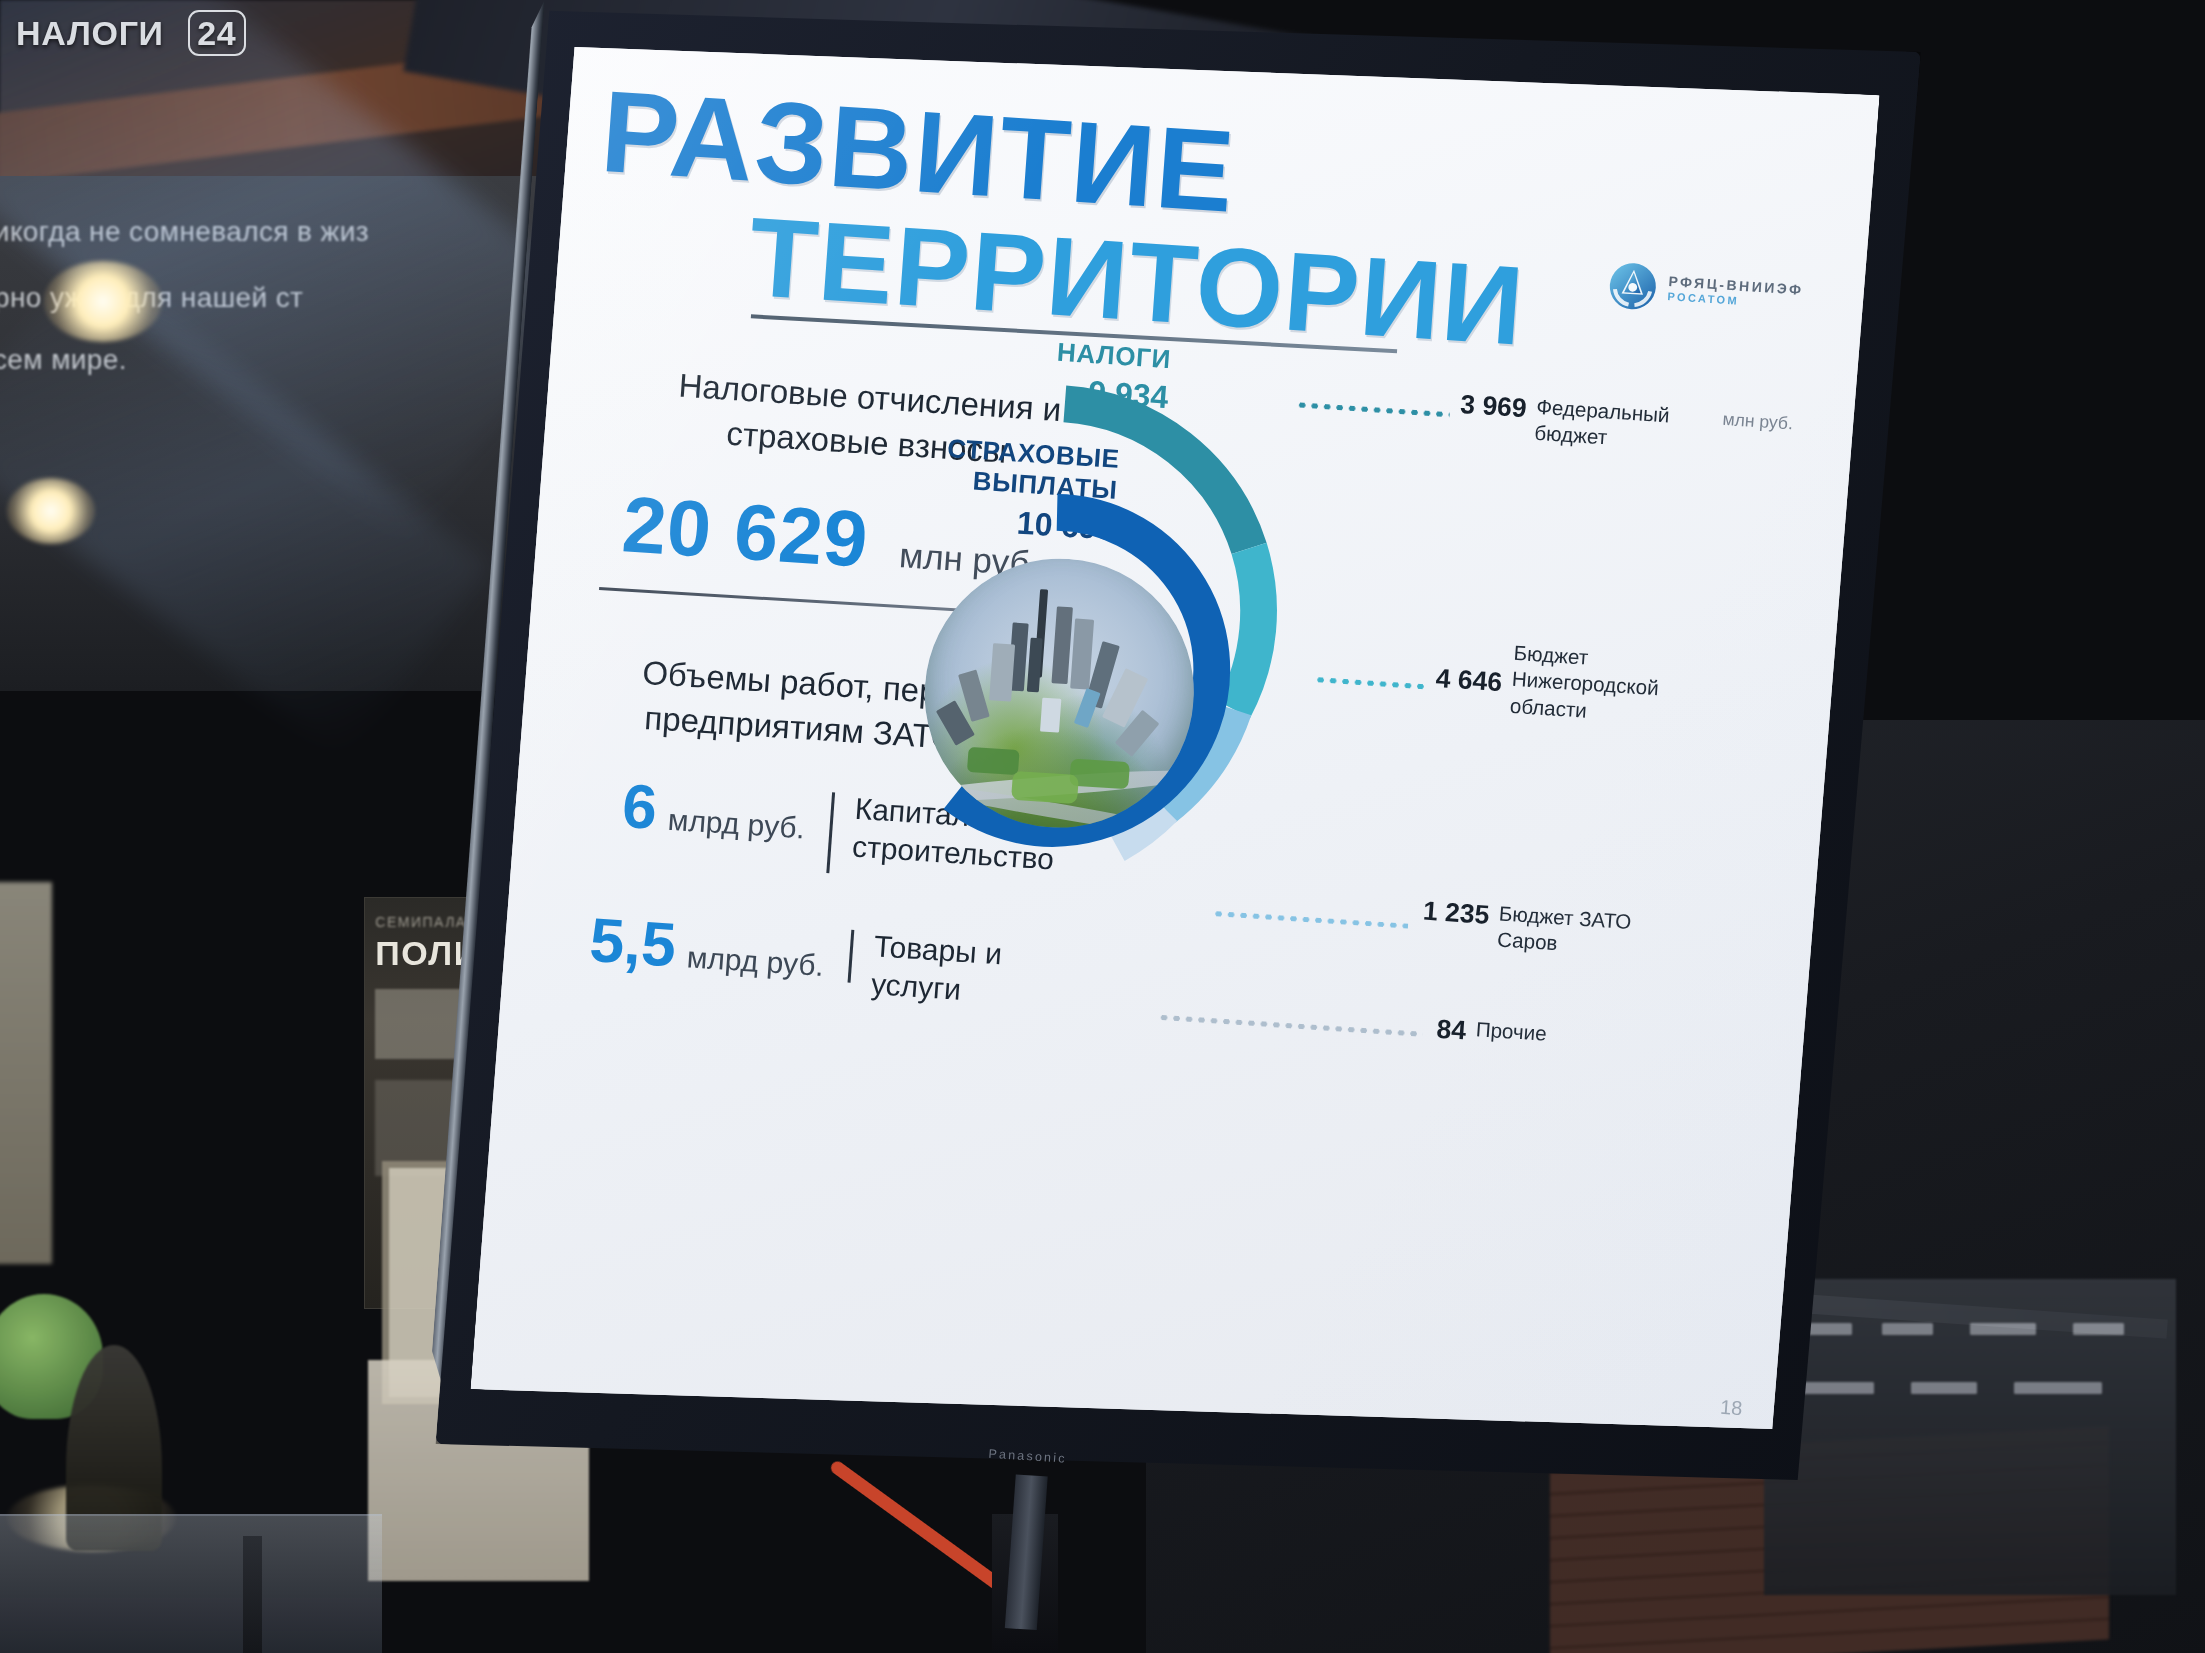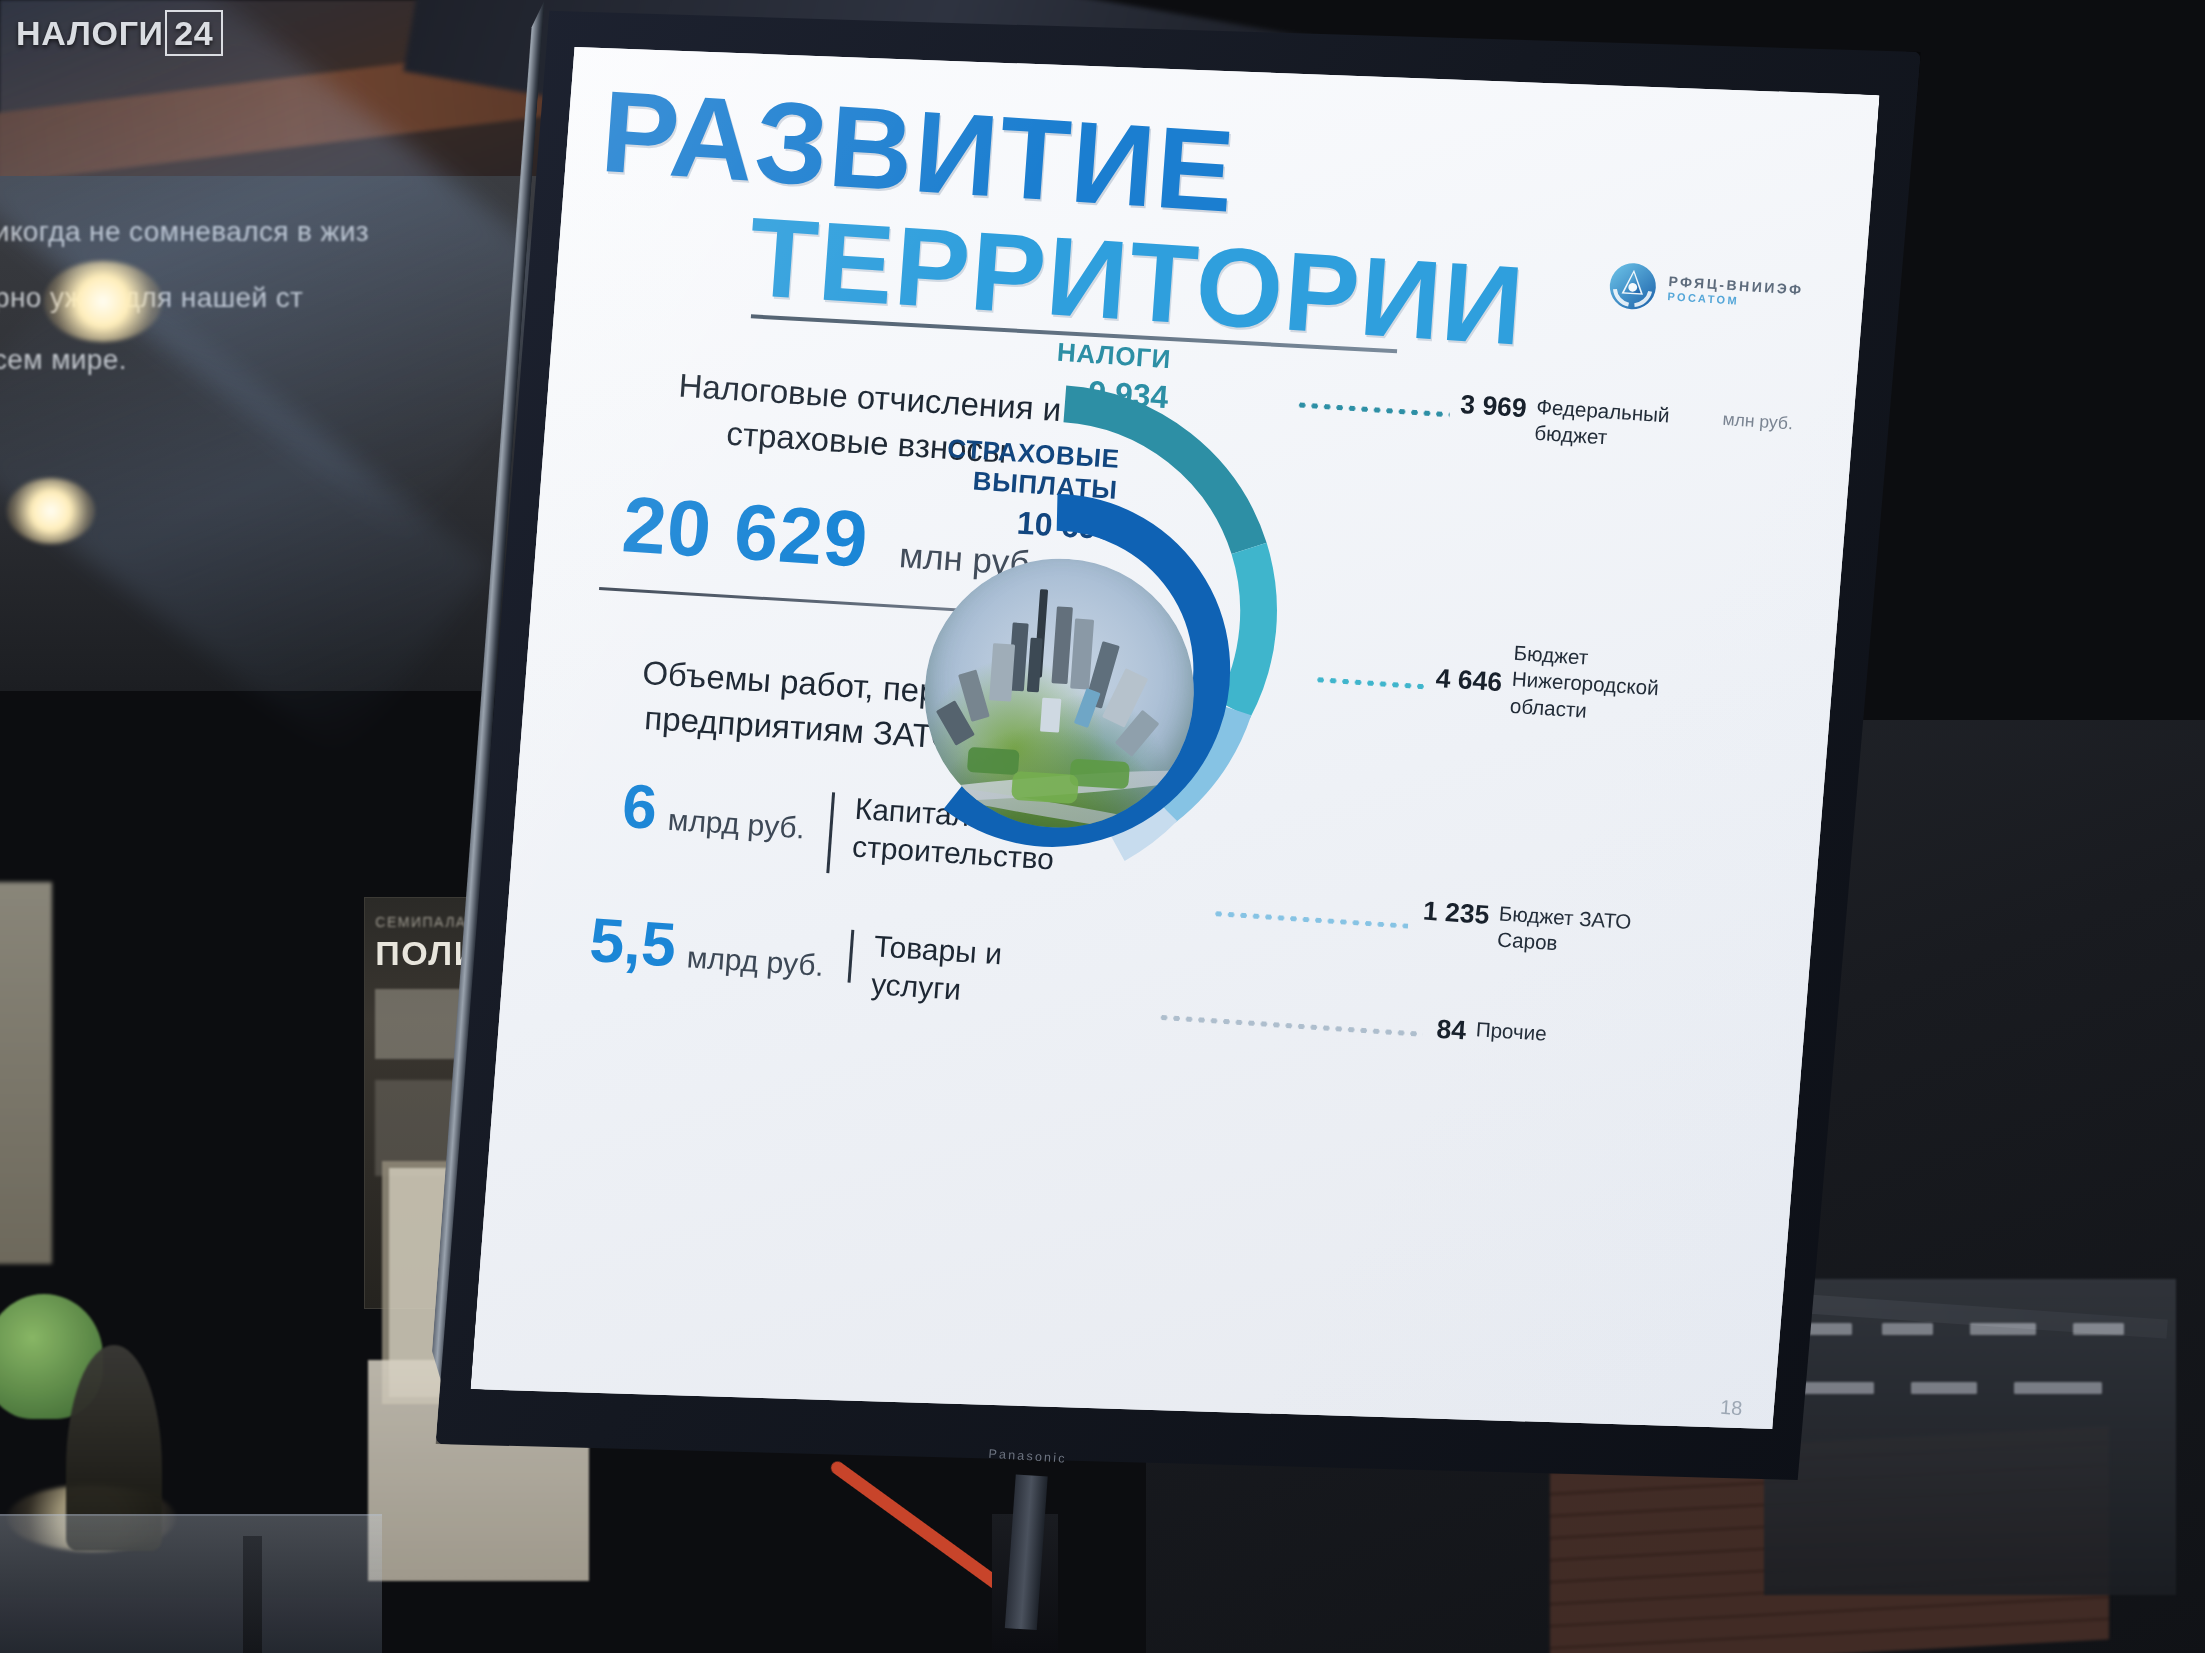--- a/index.html
+++ b/index.html
@@ -248,21 +248,21 @@
     border-radius:50%; transform:rotate(6deg); opacity:.7;
   }
 
   
   #watermark {
     position:absolute; left:16px; top:10.3px; display:flex; align-items:center;
     font-size:34px; font-weight:bold; color:#e7eaee; letter-spacing:0.7px;
     text-shadow:0 1.5px 4.4px rgba(0,0,0,.7); opacity:.93;
   }
   #watermark .wm-box {
-    border:2.9px solid #e7eaee; border-radius:0; padding:1.5px 7.4px; margin-left:1px;
+    border:2.9px solid #e7eaee; border-radius:11px; padding:1.5px 7.4px; margin-left:24px;
   }
 </style>
 </head>
 <body>
 
 <div id="room">
   <div class="bg-ceiling"></div>
   <div class="bg-beam"></div>
   <div class="bg-beam2"></div>
   <div class="bg-wallpanel"></div>

